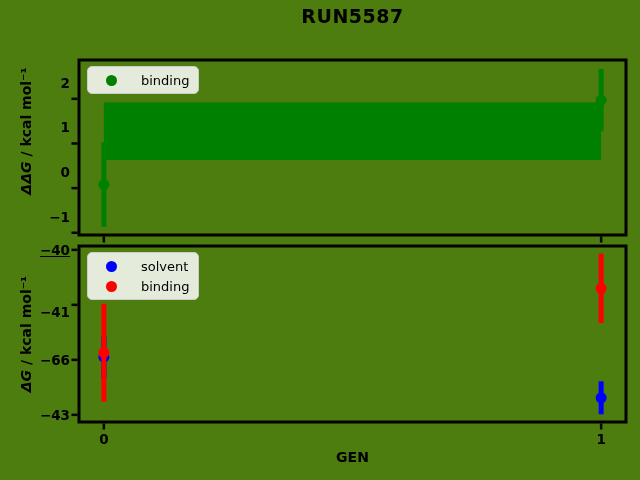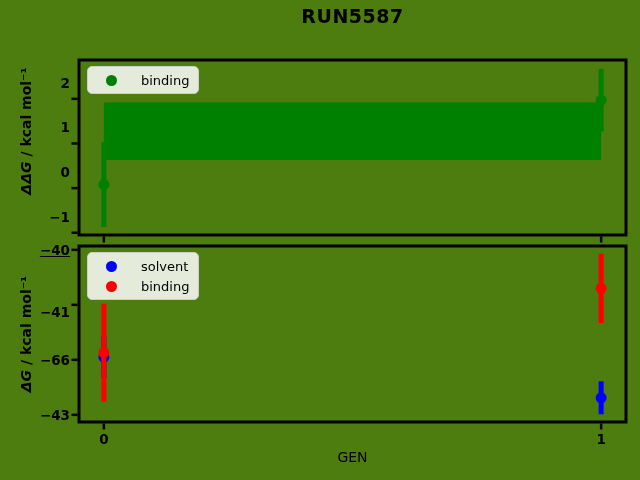--- a/index.html
+++ b/index.html
@@ -33,21 +33,21 @@
     position:absolute;font-size:13.5px;font-weight:bold;line-height:16px;
     transform:translateX(-50%);
   }
   .ylabel{
     position:absolute;transform:translate(-50%,-50%) rotate(-90deg);
     font-size:14px;font-weight:bold;white-space:nowrap;
   }
   .math-ital{font-style:italic;}
   .xlabel{
     position:absolute;left:79px;top:449px;width:547px;text-align:center;
-    font-size:14px;font-weight:normal;
+    font-size:14px;font-weight:bold;
   }
 </style>
 </head>
 <body>
 
 <div class="figure" id="figure">
 
   <div class="title">RUN5587</div>
 
   <div class="axes" style="left:79px;top:60px;width:444px;height:175px">

